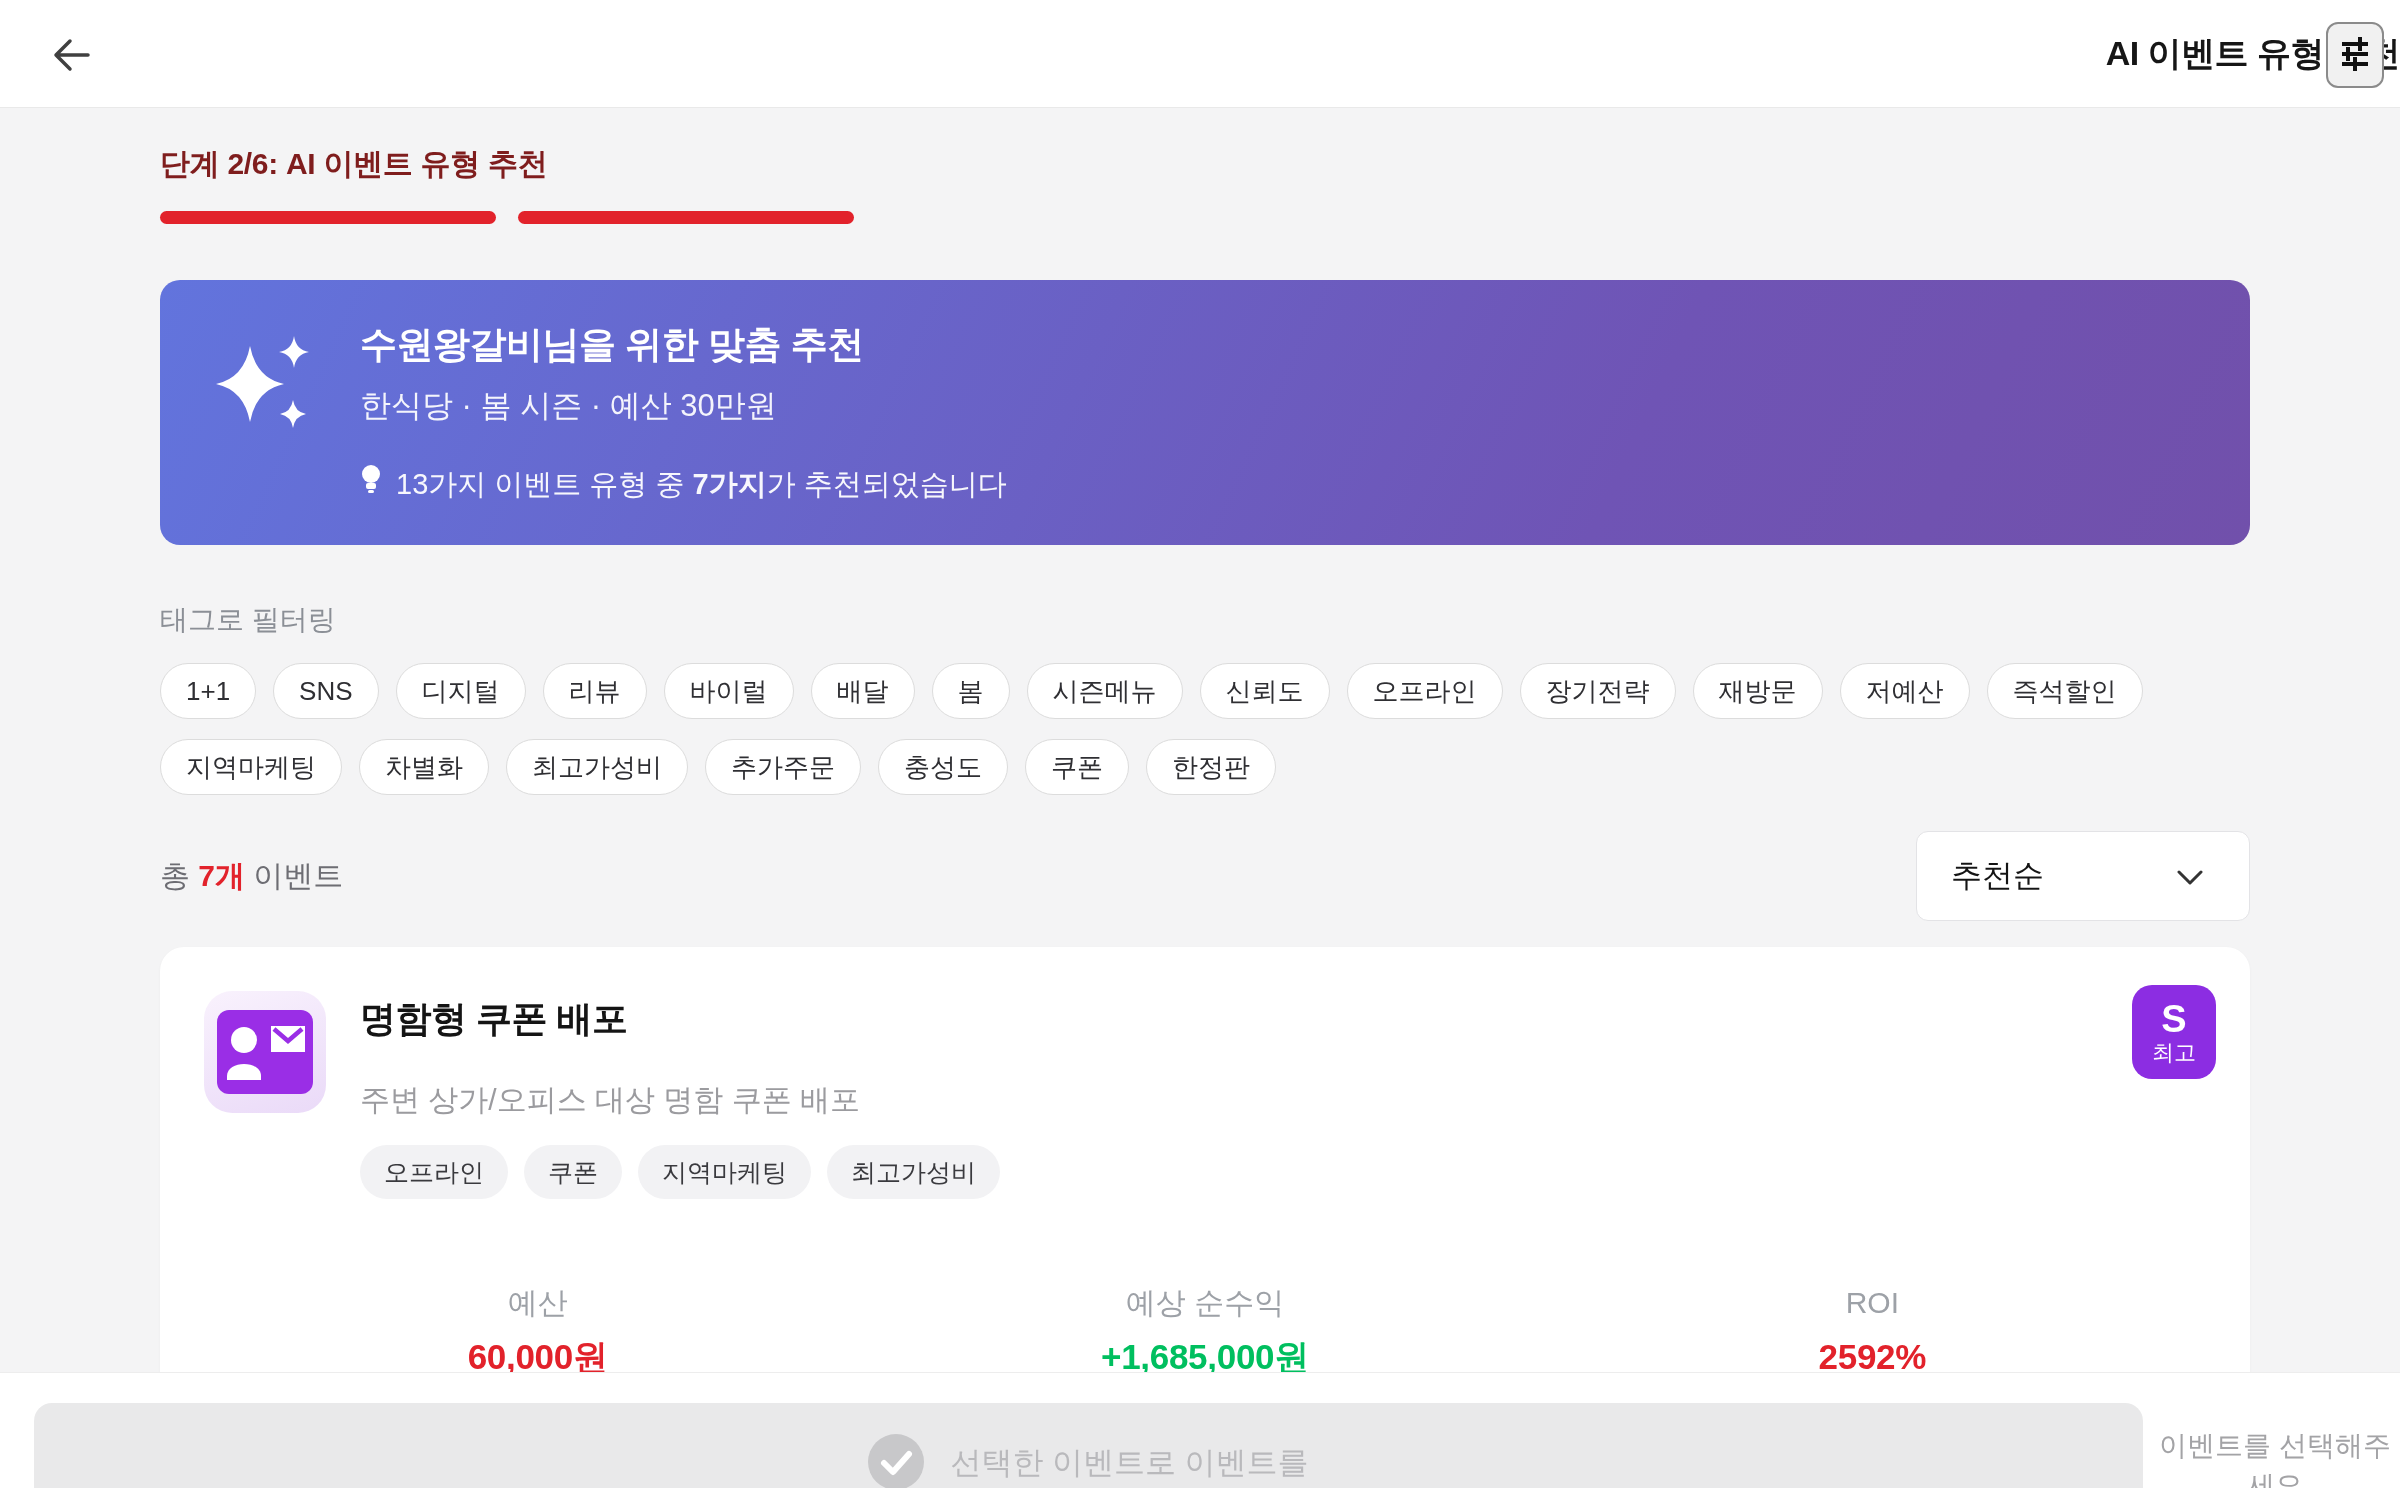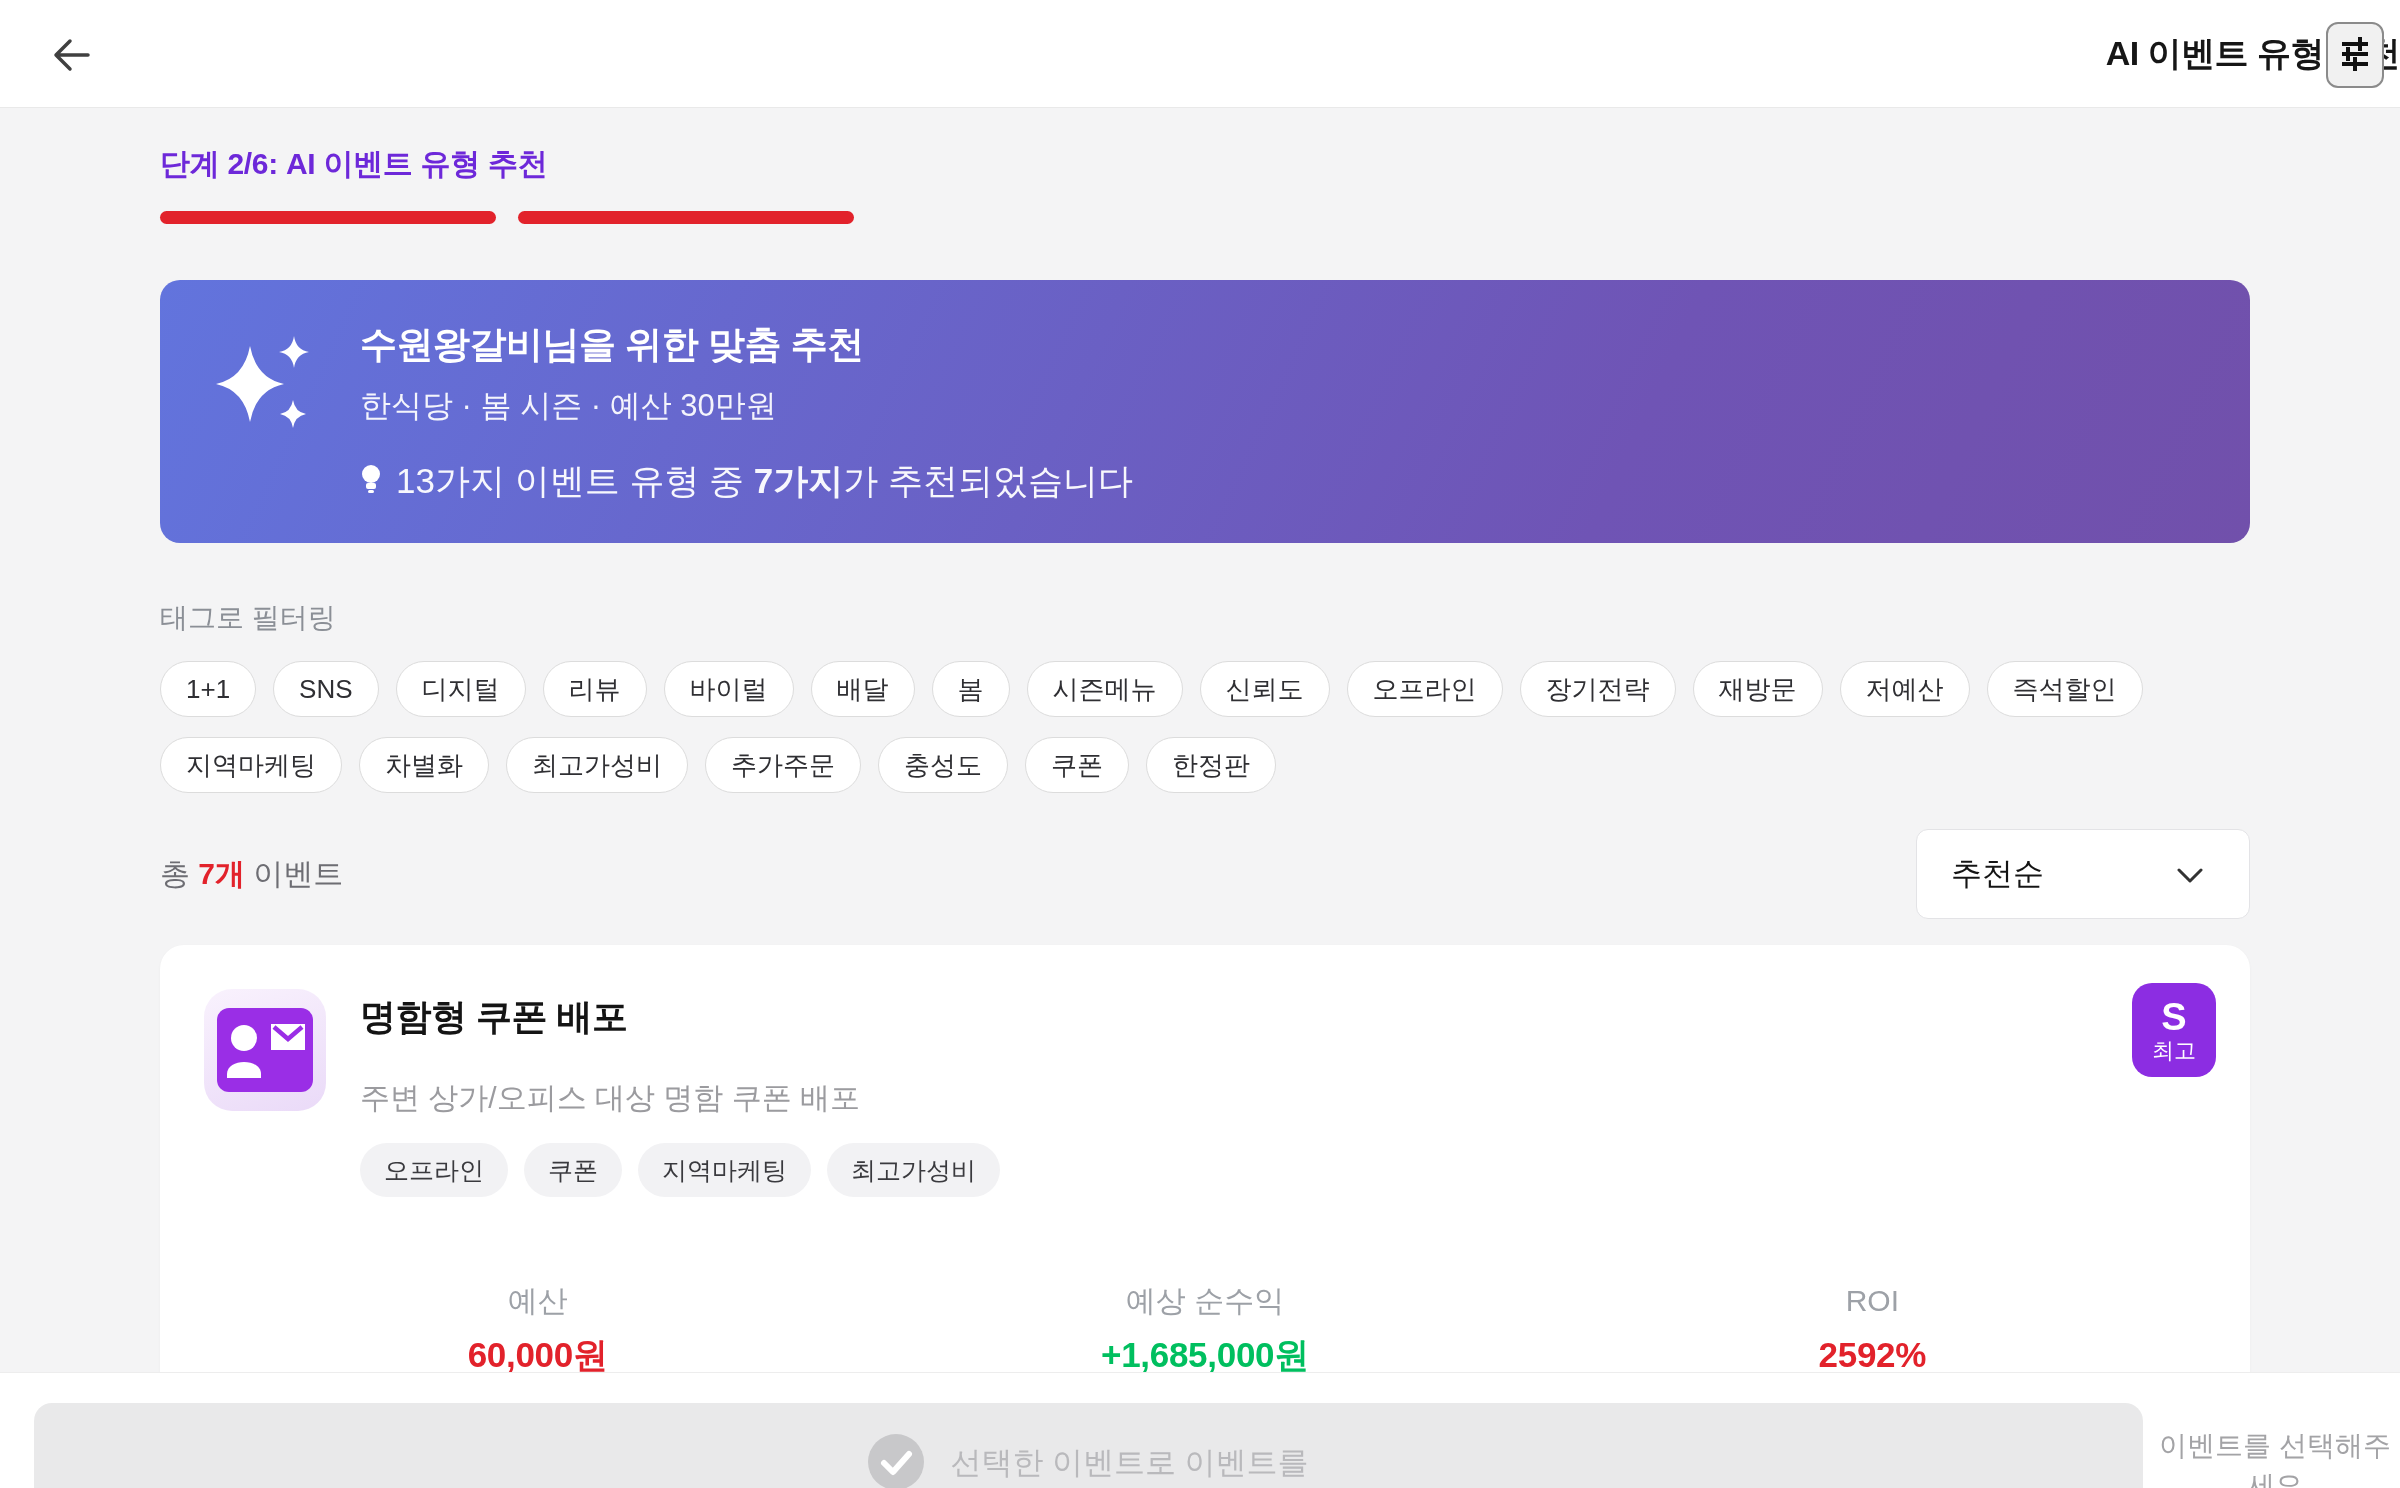--- a/index.html
+++ b/index.html
@@ -22,33 +22,33 @@
   }
   .topbar-title { font-size:34px; font-weight:700; color:#161616; letter-spacing:-0.5px; }
   .filter-btn {
     position:absolute; right:16px; top:22px; width:58px; height:66px;
     background:#f1f1f1; border:2px solid #8b8b8b; border-radius:12px;
     display:flex; align-items:center; justify-content:center; cursor:pointer;
   }
   
   .content { margin:0 150px 0 160px; }
   .progress { margin-top:36px; }
-  .progress-label { font-size:30px; font-weight:700; color:#6d28d9; letter-spacing:-0.3px; }
+  .progress-label { font-size:30px; font-weight:700; color:#7f1d1d; letter-spacing:-0.3px; }
   .progress-bars { margin-top:26px; display:flex; gap:22px; }
   .bar { width:336px; height:13px; border-radius:7px; background:#e2222b; }
 
   .banner {
     margin-top:56px; border-radius:20px;
     background:linear-gradient(115deg,#6274dd 0%,#6f54b5 70%,#7150ab 100%);
     padding:44px 52px; display:flex; gap:48px; color:#fff;
   }
   .banner-sparkle { margin-top:12px; flex:0 0 auto; }
   .banner-title { font-size:37px; font-weight:700; letter-spacing:-0.5px; line-height:42px; }
   .banner-sub { margin-top:22px; font-size:31px; line-height:36px; color:rgba(255,255,255,0.93); font-weight:400; }
-  .banner-info { margin-top:40px; font-size:35px; line-height:34px; color:rgba(255,255,255,0.95); display:flex; align-items:flex-start; gap:14px; }
+  .banner-info { margin-top:40px; font-size:29px; line-height:34px; color:rgba(255,255,255,0.95); display:flex; align-items:flex-end; gap:14px; }
   .banner-info b { font-weight:700; }
 
   .filters { margin-top:56px; }
   .filters-label { font-size:28px; color:#8b8f96; }
   .chips { margin-top:24px; display:flex; flex-wrap:wrap; gap:20px 17px; max-width:2060px; }
   .chip {
     display:inline-flex; align-items:center; height:56px; padding:0 25px;
     background:#fff; border:1.5px solid #dcdcdc; border-radius:28px;
     font-size:26px; color:#2f2f33; font-weight:500; cursor:pointer; white-space:nowrap;
   }

